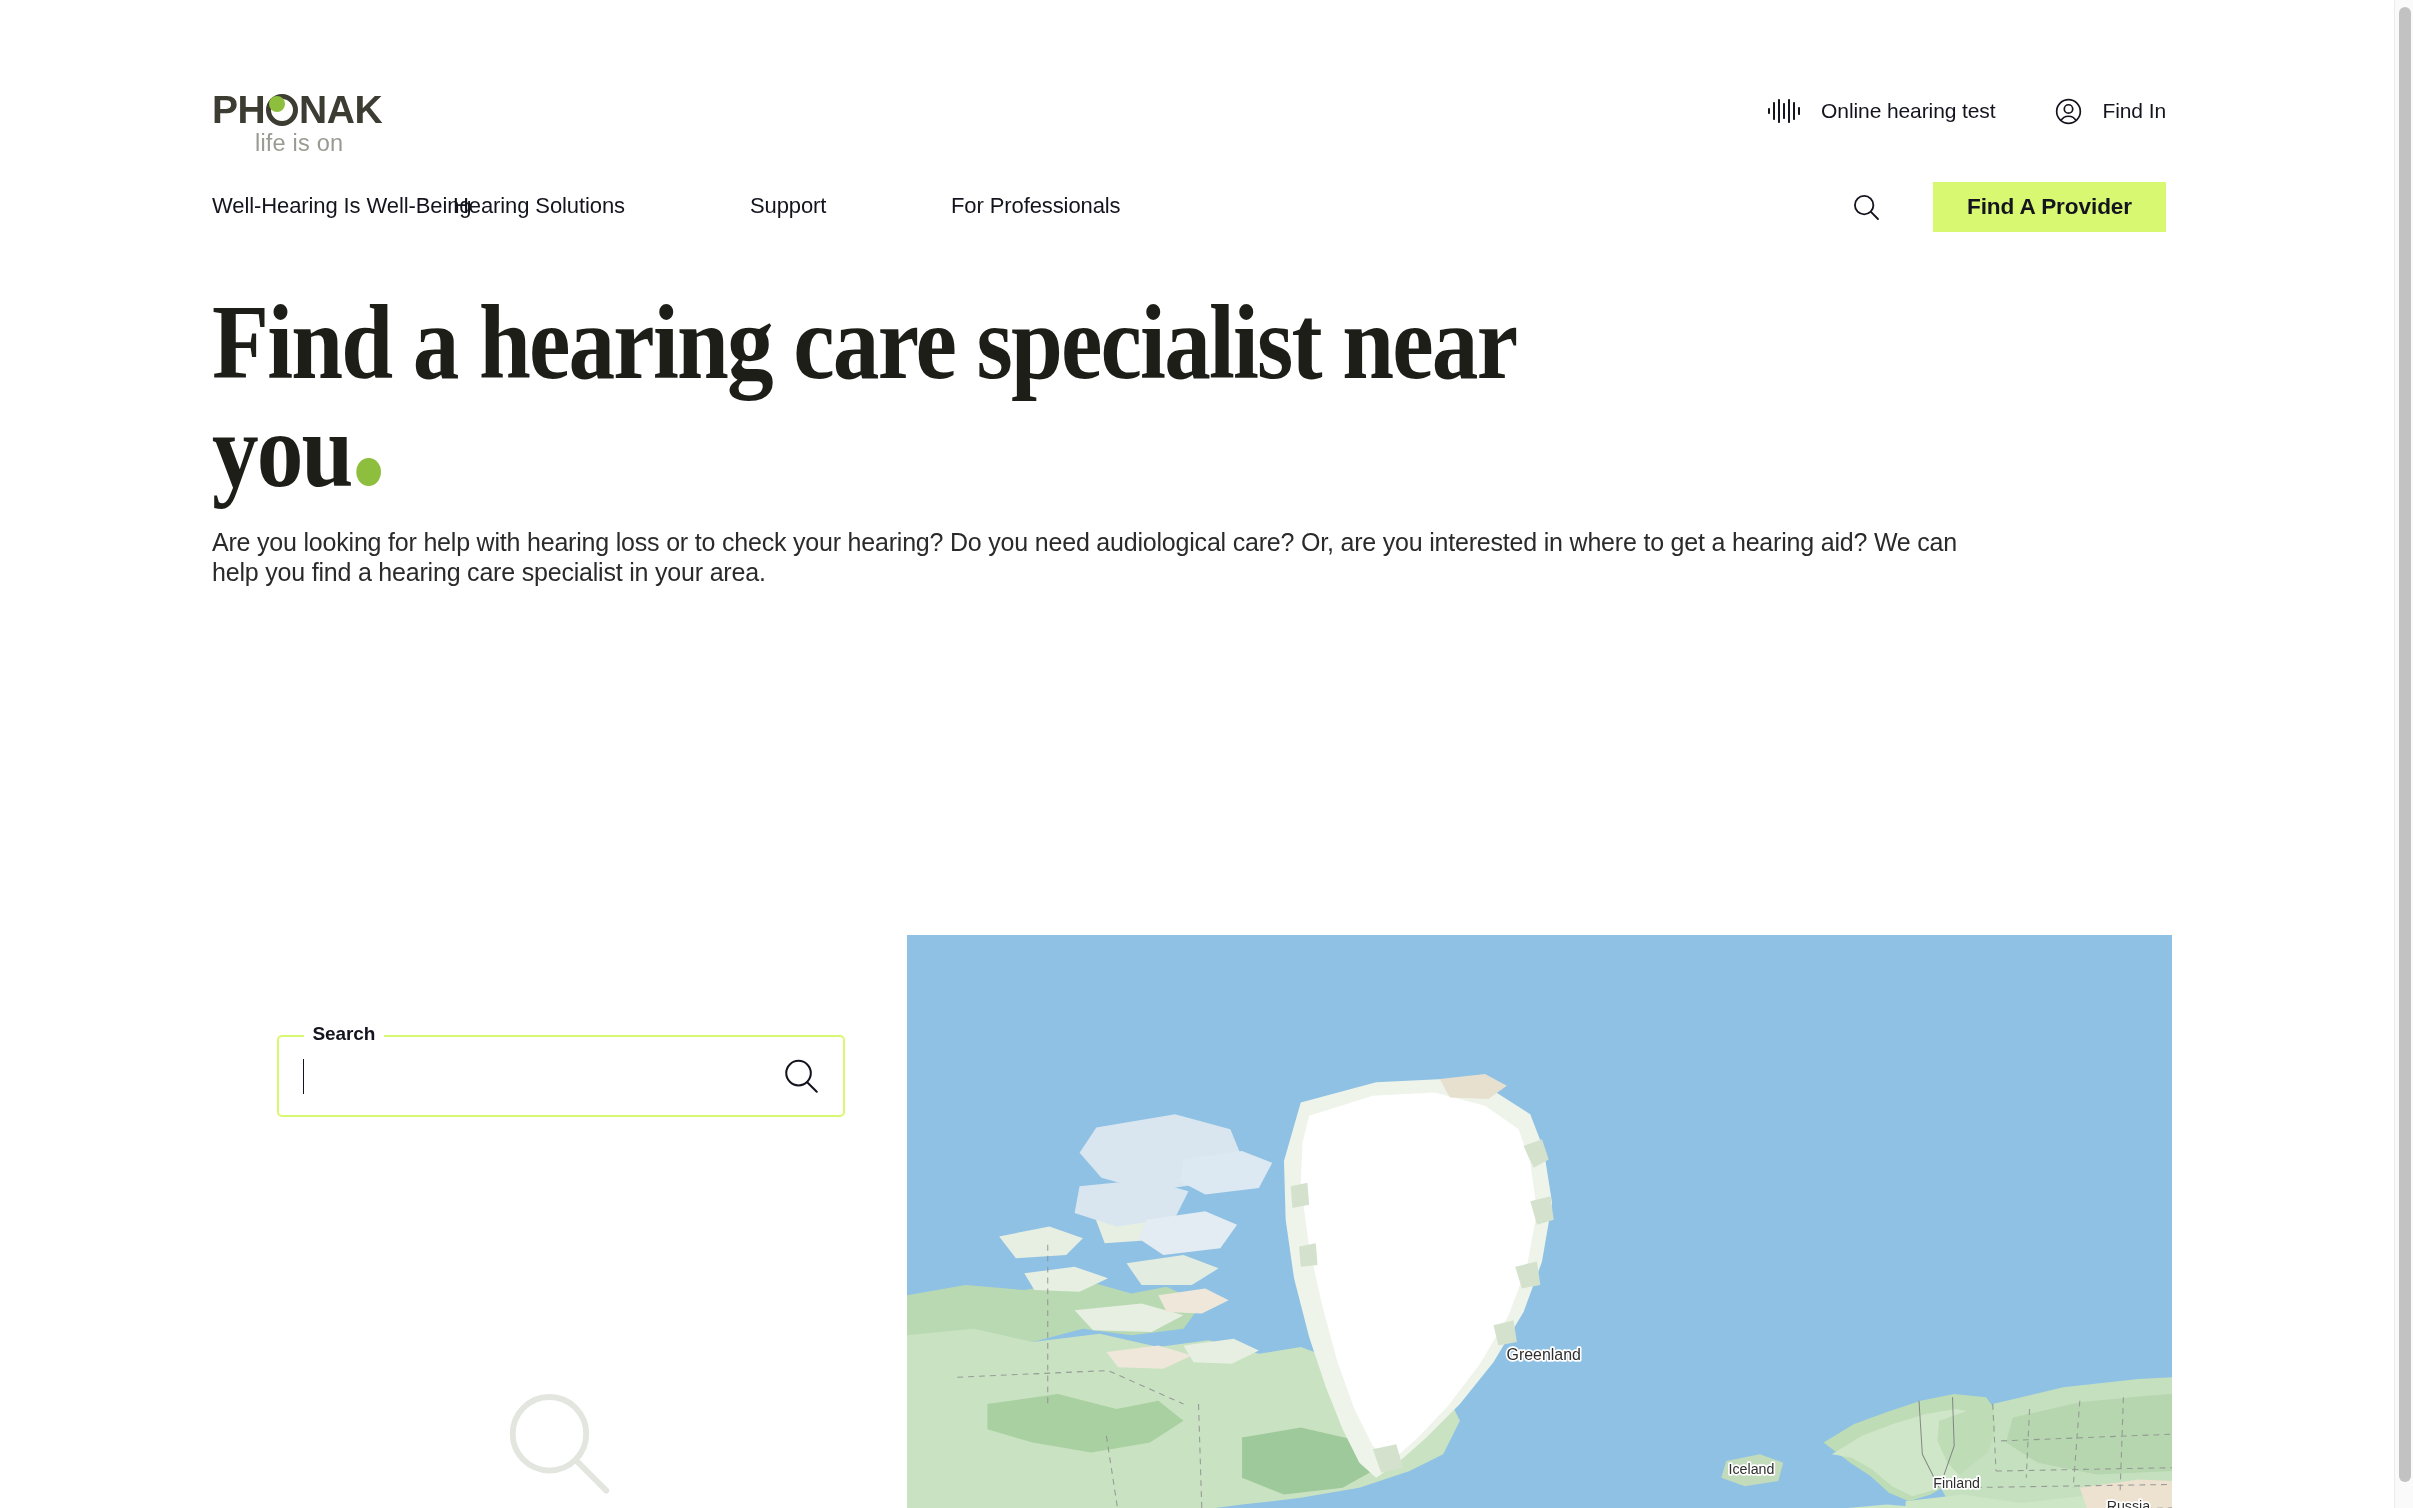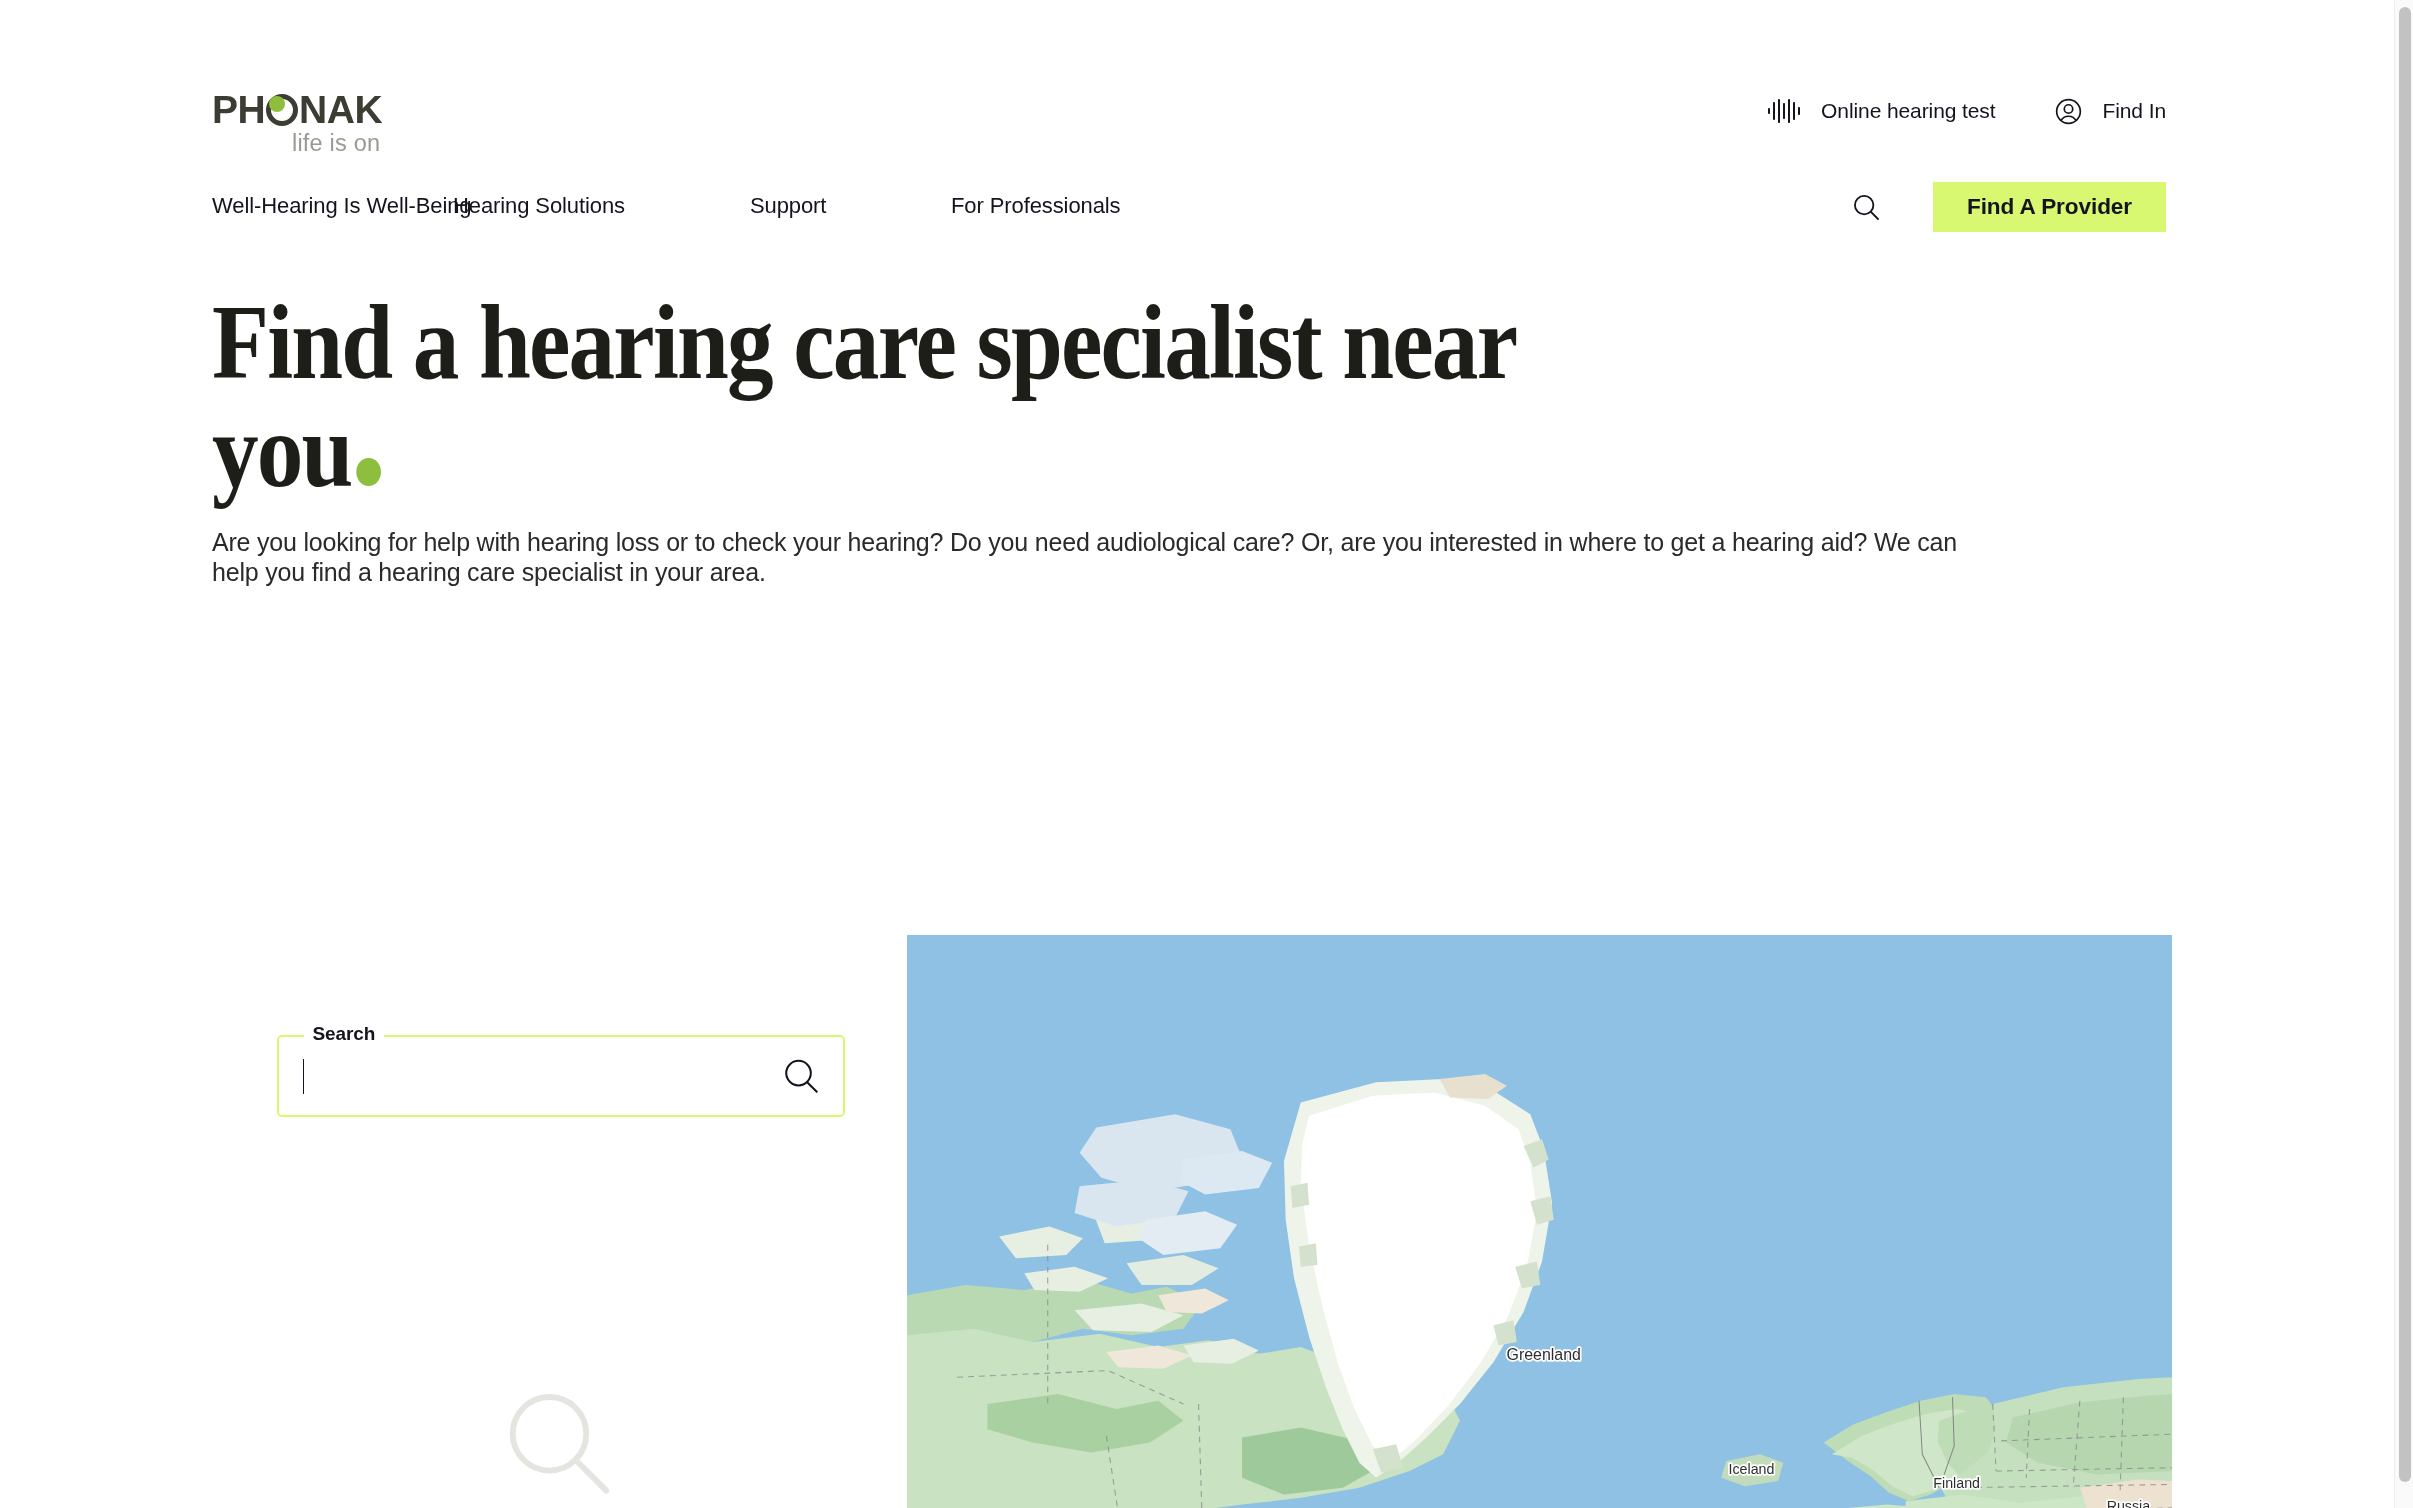--- a/index.html
+++ b/index.html
@@ -133,21 +133,21 @@
     width: 16px;
     height: 16px;
     border-radius: 50%;
     background: #8dbe3d;
   }
   .logo-tagline {
     font-size: 23.5px;
     color: #9a9a92;
     letter-spacing: 0.2px;
     margin-top: 3.4px;
-    margin-left: 80px;
+    margin-left: 43px;
     line-height: 1;
   }
 
   
   .main-nav {
     position: absolute;
     top: 189px;
     left: 212px;
     display: flex;
     align-items: center;

